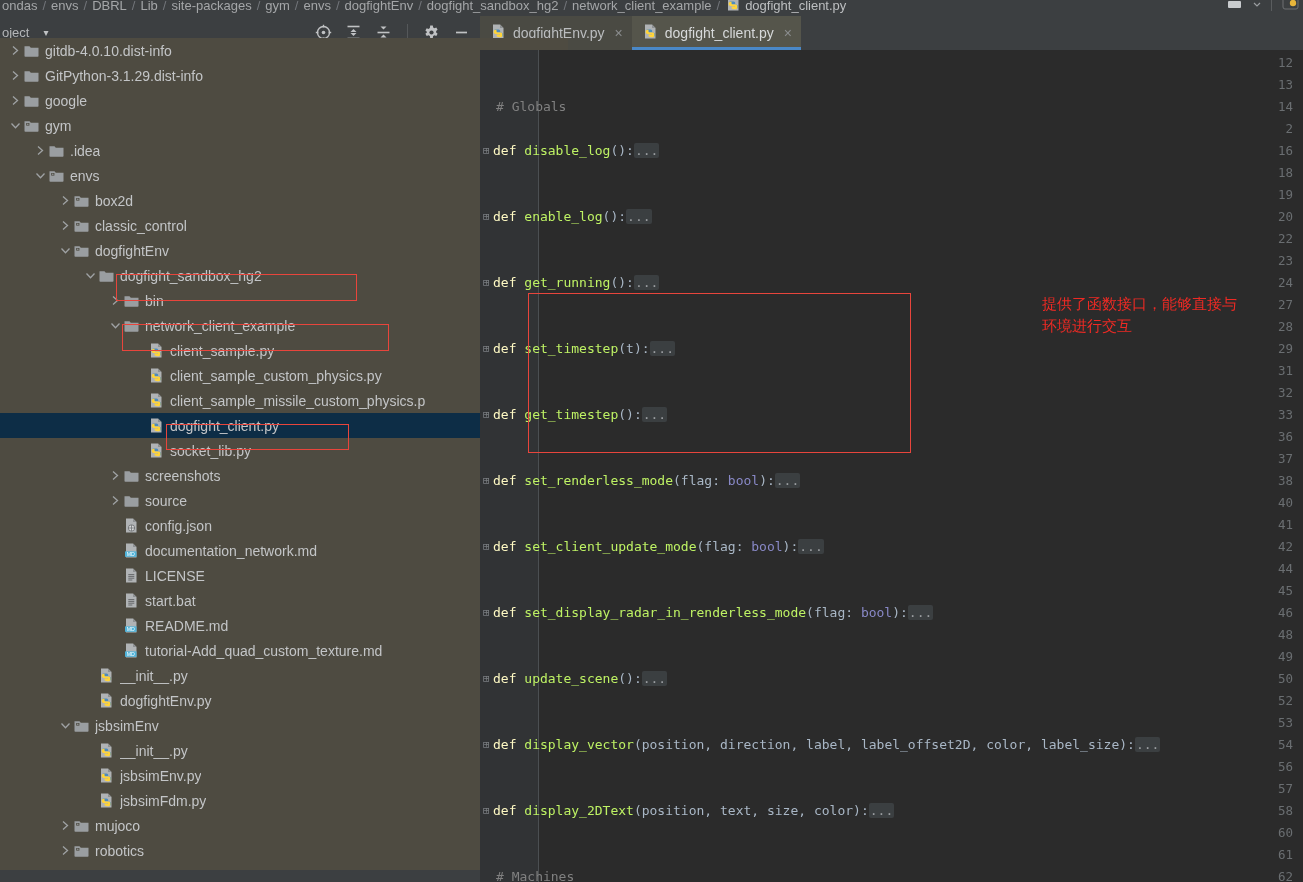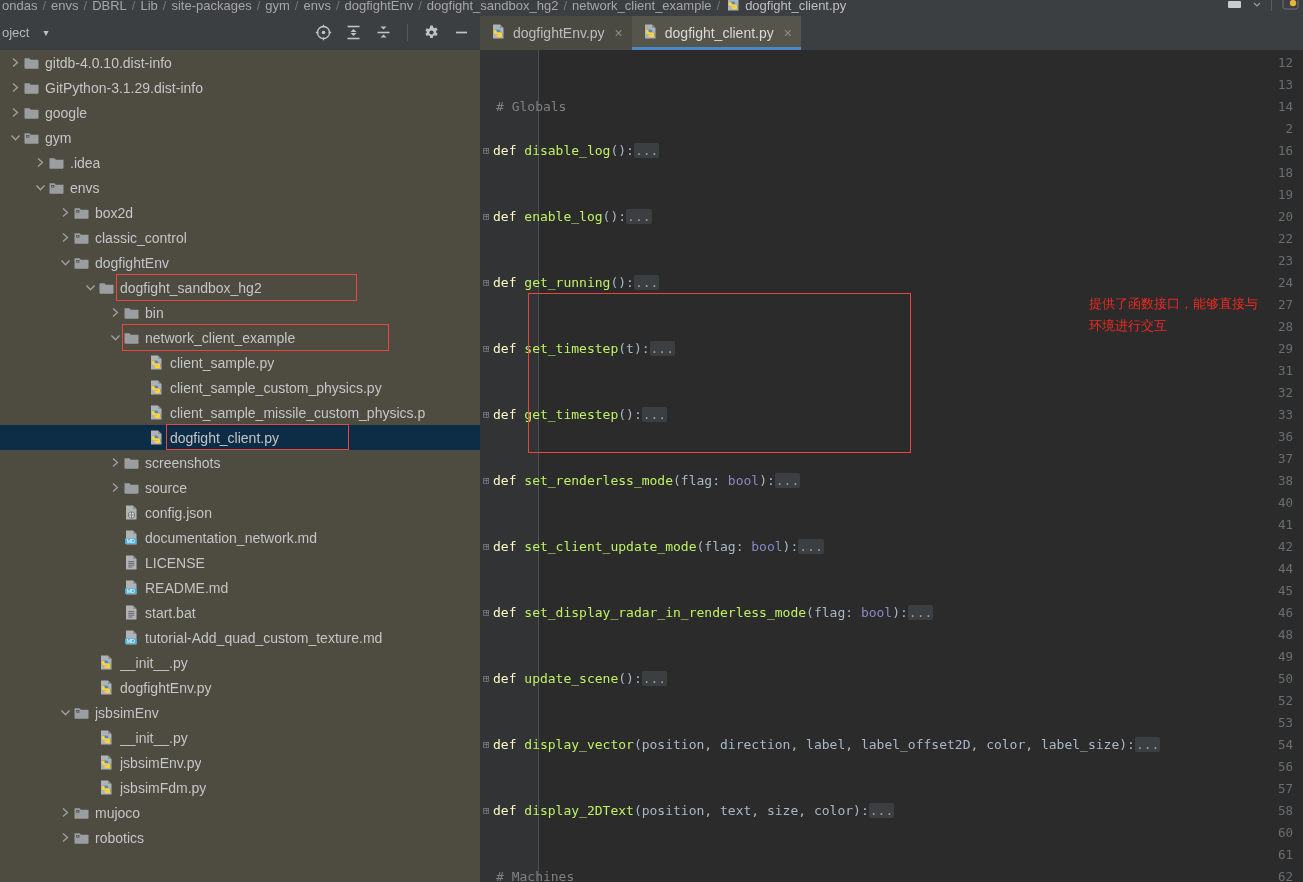--- a/index.html
+++ b/index.html
@@ -61,21 +61,21 @@
   .tab.inactive { background: #4a4a43; }
   .tab.active { background: #55554b; color: #d7d9da; }
   .tab.active::after {
     content: ""; position: absolute; left: 0; right: 0; bottom: 0;
     height: 3px; background: #4a88c7;
   }
   .tab .xmark { color: #8b8d8f; font-size: 14px; margin-left: 4px; line-height: 1; }
 
   
   .tree-panel {
-    position: absolute; left: 0; top: 50px; width: 568px; height: 832px;
+    position: absolute; left: 0; top: 38px; width: 568px; height: 832px;
     background: #4e4b41; overflow: hidden;
   }
   .tree-row {
     position: relative; height: 25px; display: flex; align-items: center;
     font-size: 14px; color: #c3c5c7; white-space: nowrap; cursor: pointer;
   }
   .tree-row.selected { background: #0d2d46; }
   .twisty {
     width: 15px; height: 25px; display: flex; align-items: center;
     justify-content: center; flex: 0 0 auto;
@@ -121,24 +121,23 @@
   .foldmark {
     position: absolute; font-family: "DejaVu Sans Mono", monospace;
     font-size: 11px; color: #7a7e81; line-height: 22px; height: 22px;
   }
 
   
   .anno-box {
     position: absolute; border: 1.5px solid #e8453c; pointer-events: none;
   }
   .anno-text {
-    position: absolute; color: #ee2a24; font-size: 13px; line-height: 22px;
+    position: absolute; color: #ee2a24; font-size: 15px; line-height: 22px;
     white-space: pre-line;
     font-family: "DejaVu Sans", "Liberation Sans", sans-serif;
-    margin-left: 47px;
   }
 </style>
 </head>
 <body>
 
 <div id="app">
 
   <div class="breadcrumb-bar">
     <div class="breadcrumb-inner" id="bc"><span class="bc-seg">ondas</span><span class="bc-sep">/</span><span class="bc-seg">envs</span><span class="bc-sep">/</span><span class="bc-seg">DBRL</span><span class="bc-sep">/</span><span class="bc-seg">Lib</span><span class="bc-sep">/</span><span class="bc-seg">site-packages</span><span class="bc-sep">/</span><span class="bc-seg">gym</span><span class="bc-sep">/</span><span class="bc-seg">envs</span><span class="bc-sep">/</span><span class="bc-seg">dogfightEnv</span><span class="bc-sep">/</span><span class="bc-seg">dogfight_sandbox_hg2</span><span class="bc-sep">/</span><span class="bc-seg">network_client_example</span><span class="bc-sep">/</span><span class="bc-pyicon"><svg width="17" height="17" viewBox="0 0 17 17">
             <path d="M3 1.5h7l3.5 3.5v10.5H3z" fill="#b0b3b5"></path>
@@ -425,20 +424,31 @@
           <span class="twisty"></span>
           <span class="ficon"><svg width="17" height="17" viewBox="0 0 17 17">
               <path d="M3 1.5h7l3.5 3.5v10.5H3z" fill="#b0b3b5"></path>
               <path d="M10 1.5l3.5 3.5H10z" fill="#8d9092"></path>
               <path d="M7.2 6.4c1.7 0 3 .3 3 1.6v1.1H7.1v.6h4.3c1 0 1.6.8 1.6 2.1 0 1.4-.7 2.1-1.8 2.1h-1v-1.3c0-1-.7-1.6-1.9-1.6H6c-1 0-1.7-.7-1.7-1.9V8c0-1.2.6-1.6 1.7-1.6z" fill="#4b8bbe"></path>
               <path d="M9.5 14.2c-1.7 0-3-.3-3-1.6v-1.1h3.1v-.6H5.3c-1 0-1.6-.8-1.6-2.1 0-1.4.7-2.1 1.8-2.1h1v1.3c0 1 .7 1.6 1.9 1.6h2.3c1 0 1.7.7 1.7 1.9v1.1c0 1.2-.6 1.6-1.7 1.6z" fill="#ffd43b"></path>
             </svg></span>
           <span class="tree-label">dogfight_client.py</span>
         </div>
         <div class="tree-row">
+          <span style="width:133px;flex:0 0 auto"></span>
+          <span class="twisty"></span>
+          <span class="ficon"><svg width="17" height="17" viewBox="0 0 17 17">
+              <path d="M3 1.5h7l3.5 3.5v10.5H3z" fill="#b0b3b5"></path>
+              <path d="M10 1.5l3.5 3.5H10z" fill="#8d9092"></path>
+              <path d="M7.2 6.4c1.7 0 3 .3 3 1.6v1.1H7.1v.6h4.3c1 0 1.6.8 1.6 2.1 0 1.4-.7 2.1-1.8 2.1h-1v-1.3c0-1-.7-1.6-1.9-1.6H6c-1 0-1.7-.7-1.7-1.9V8c0-1.2.6-1.6 1.7-1.6z" fill="#4b8bbe"></path>
+              <path d="M9.5 14.2c-1.7 0-3-.3-3-1.6v-1.1h3.1v-.6H5.3c-1 0-1.6-.8-1.6-2.1 0-1.4.7-2.1 1.8-2.1h1v1.3c0 1 .7 1.6 1.9 1.6h2.3c1 0 1.7.7 1.7 1.9v1.1c0 1.2-.6 1.6-1.7 1.6z" fill="#ffd43b"></path>
+            </svg></span>
+          <span class="tree-label">socket_lib.py</span>
+        </div>
+        <div class="tree-row">
           <span style="width:108px;flex:0 0 auto"></span>
           <span class="twisty">
             <svg width="9" height="11" viewBox="0 0 9 11">
               <path d="M2 1.5 L6.5 5.5 L2 9.5" stroke="#9fa2a4" stroke-width="1.3" fill="none"></path>
             </svg>
           </span>
           <span class="ficon"><svg width="17" height="17" viewBox="0 0 17 17">
               <path d="M1.5 4.2h5l1.3 1.6h7.7v8.2a0.8 0.8 0 0 1-.8.8H2.3a0.8 0.8 0 0 1-.8-.8z" fill="#9a9ea1"></path>
             </svg></span>
           <span class="tree-label">screenshots</span>
@@ -486,34 +496,34 @@
               <path d="M5.3 7.6h6 M5.3 9.4h6 M5.3 11.2h6 M5.3 13h4" stroke="#5d6062" stroke-width="0.9"></path>
             </svg></span>
           <span class="tree-label">LICENSE</span>
         </div>
         <div class="tree-row">
           <span style="width:108px;flex:0 0 auto"></span>
           <span class="twisty"></span>
           <span class="ficon"><svg width="17" height="17" viewBox="0 0 17 17">
               <path d="M3 1.5h7l3.5 3.5v10.5H3z" fill="#b0b3b5"></path>
               <path d="M10 1.5l3.5 3.5H10z" fill="#8d9092"></path>
+              <path d="M5.3 7.6h6 M5.3 9.4h6 M5.3 11.2h6 M5.3 13h4" stroke="#5d6062" stroke-width="0.9"></path>
+            </svg></span>
+          <span class="tree-label">start.bat</span>
+        </div>
+        <div class="tree-row">
+          <span style="width:108px;flex:0 0 auto"></span>
+          <span class="twisty"></span>
+          <span class="ficon"><svg width="17" height="17" viewBox="0 0 17 17">
+              <path d="M3 1.5h7l3.5 3.5v10.5H3z" fill="#b0b3b5"></path>
+              <path d="M10 1.5l3.5 3.5H10z" fill="#8d9092"></path>
               <rect x="2" y="9.4" width="11.5" height="5.4" fill="#4fb3d9"></rect>
               <text x="7.7" y="13.8" font-size="5.2" fill="#ffffff" text-anchor="middle" font-family="Liberation Sans, sans-serif">MD</text>
             </svg></span>
           <span class="tree-label">README.md</span>
-        </div>
-        <div class="tree-row">
-          <span style="width:108px;flex:0 0 auto"></span>
-          <span class="twisty"></span>
-          <span class="ficon"><svg width="17" height="17" viewBox="0 0 17 17">
-              <path d="M3 1.5h7l3.5 3.5v10.5H3z" fill="#b0b3b5"></path>
-              <path d="M10 1.5l3.5 3.5H10z" fill="#8d9092"></path>
-              <path d="M5.3 7.6h6 M5.3 9.4h6 M5.3 11.2h6 M5.3 13h4" stroke="#5d6062" stroke-width="0.9"></path>
-            </svg></span>
-          <span class="tree-label">start.bat</span>
         </div>
         <div class="tree-row">
           <span style="width:108px;flex:0 0 auto"></span>
           <span class="twisty"></span>
           <span class="ficon"><svg width="17" height="17" viewBox="0 0 17 17">
               <path d="M3 1.5h7l3.5 3.5v10.5H3z" fill="#b0b3b5"></path>
               <path d="M10 1.5l3.5 3.5H10z" fill="#8d9092"></path>
               <rect x="2" y="9.4" width="11.5" height="5.4" fill="#4fb3d9"></rect>
               <text x="7.7" y="13.8" font-size="5.2" fill="#ffffff" text-anchor="middle" font-family="Liberation Sans, sans-serif">MD</text>
             </svg></span>

